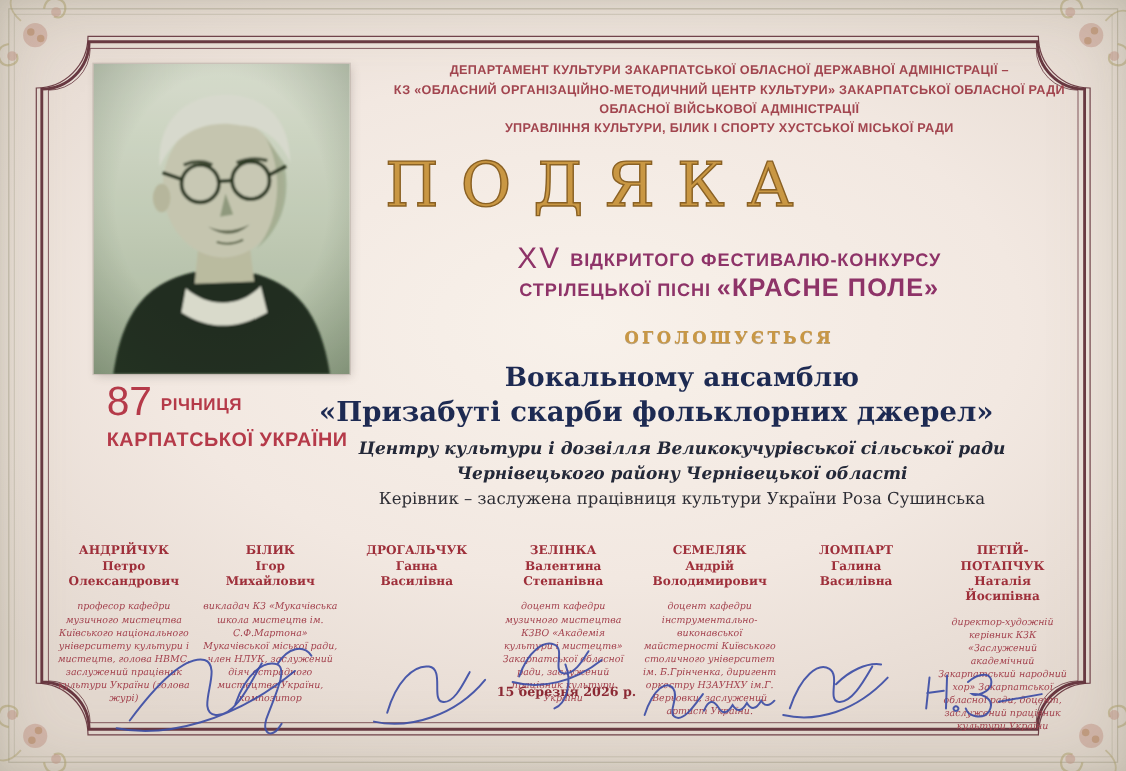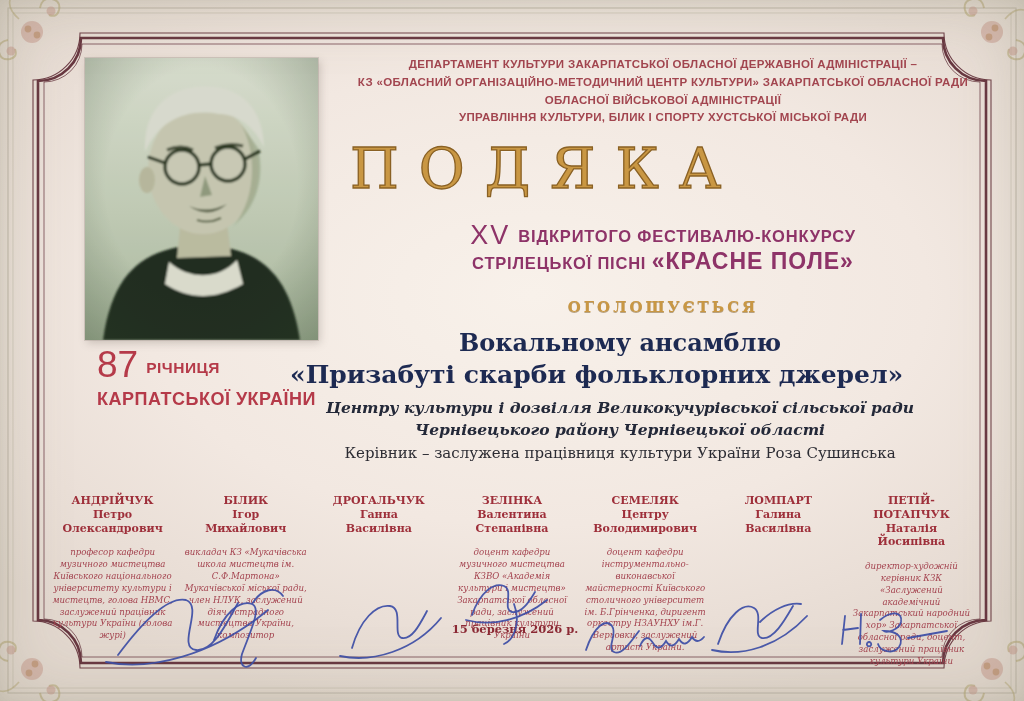--- a/index.html
+++ b/index.html
@@ -207,21 +207,21 @@
         <div>ЗЕЛІНКА</div>
         <div>Валентина</div>
         <div>Степанівна</div>
       </div>
       <div class="jury-desc">доцент кафедри музичного мистецтва КЗВО «Академія культури і мистецтв» Закарпатської обласної ради, заслужений працівник культури України</div>
     </div>
 
     <div class="jury-col">
       <div class="jury-name">
         <div>СЕМЕЛЯК</div>
-        <div>Центру</div>
+        <div>Андрій</div>
         <div>Володимирович</div>
       </div>
       <div class="jury-desc">доцент кафедри інструментально-виконавської майстерності Київського столичного університет ім. Б.Грінченка, диригент оркестру НЗАУНХУ ім.Г. Верьовки, заслужений артист України.</div>
     </div>
 
     <div class="jury-col">
       <div class="jury-name">
         <div>ЛОМПАРТ</div>
         <div>Галина</div>
         <div>Василівна</div>

